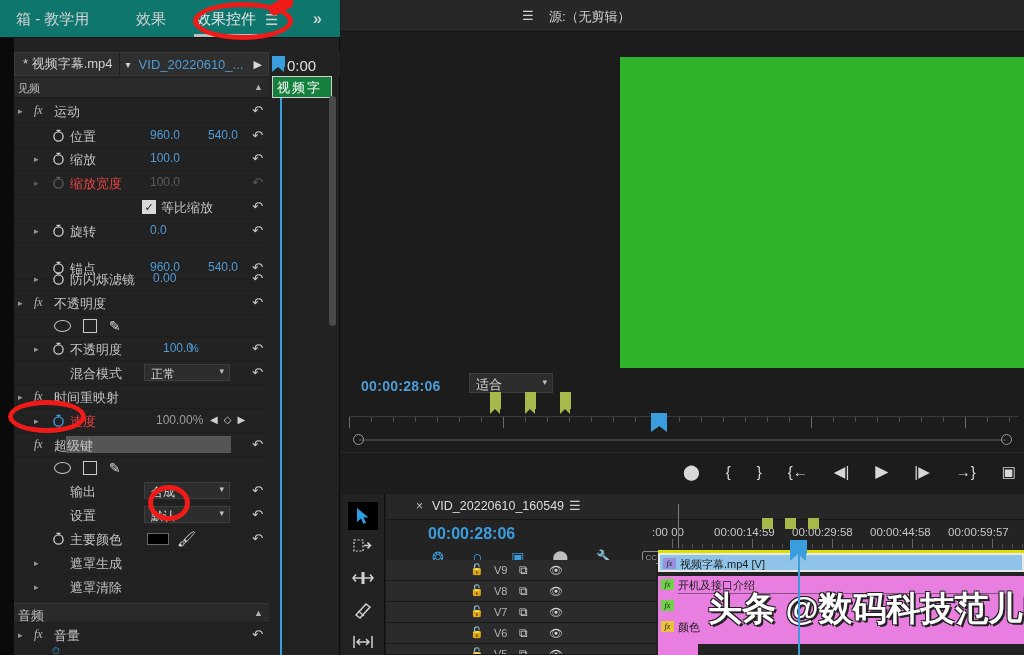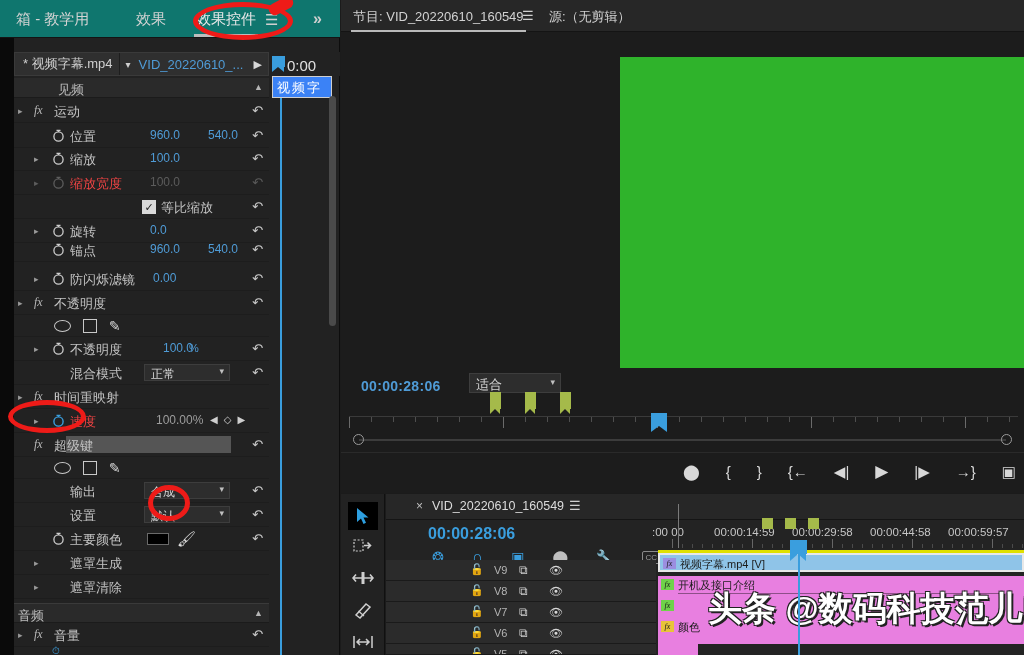--- a/index.html
+++ b/index.html
@@ -30,21 +30,21 @@
   .ec-clipbar{ position:absolute; left:14px; top:52px; width:255px; height:24px;
        background:#2f2f2f; border:1px solid #3a3a3a; display:flex; align-items:center; }
   .ec-clipbar .name{ color:#cfcfcf; font-size:13px; padding-left:8px; white-space:nowrap;}
   .ec-clipbar .vsep{ width:1px; height:22px; background:#1d1d1d; margin:0 6px;}
   .ec-clipbar .seq{ color:#4f9bd6; font-size:13px; white-space:nowrap;}
   .ec-clipbar .caret{ color:#cfcfcf; font-size:10px; }
   .ec-clipbar .playr{ color:#d8d8d8; font-size:11px; margin-left:auto; padding-right:6px;}
 
   .ec-section{ position:absolute; left:14px; width:255px; height:20px;
        background:#2a2a2a; border-bottom:1px solid #1b1b1b; }
-  .ec-section .lbl{ position:absolute; left:4px; top:3px; color:#bdbdbd; font-size:13px;margin-left:40px;}
+  .ec-section .lbl{ position:absolute; left:4px; top:3px; color:#bdbdbd; font-size:11px;}
   .ec-section .arw{ position:absolute; right:6px; top:4px; color:#b5b5b5; font-size:9px;}
 
   .row{ position:absolute; left:14px; width:255px; height:24px;
         border-bottom:1px solid #1d1d1d; }
   .row .disc{ position:absolute; left:4px; top:7px; color:#9a9a9a; font-size:9px; }
   .row .fx{ position:absolute; left:20px; top:4px; color:#b9b9b9; font-size:12px;
         font-style:italic; font-family:"Liberation Serif",serif; }
   .row .stop{ position:absolute; left:36px; top:4px; width:13px; height:14px; }
   .row .stop svg{ display:block; }
   .row .lab{ position:absolute; top:4px; color:#c3c3c3; font-size:13px; white-space:nowrap;}
@@ -85,21 +85,21 @@
   #pm{ position:absolute; left:341px; top:0; right:0; height:493px; background:#1c1c1c; }
   .pm-tabs{ position:absolute; left:0; top:0; right:0; height:32px; background:#272727;
        border-bottom:1px solid #141414;}
   .pm-tab{ position:absolute; top:8px; font-size:13px; color:#d2d2d2; white-space:nowrap;}
   .pm-tab.active::after{ content:""; position:absolute; left:-2px; right:-2px; bottom:-6px;
        height:2px; background:#b9b9b9;}
   #green{ position:absolute; left:279px; top:57px; width:745px; height:311px;
        background:#2fb32b; }
   .pm-tc{ position:absolute; left:20px; top:378px; color:#4f9bd6; font-size:14px;
        font-weight:bold; letter-spacing:.3px; }
-  #fitdd{ position:absolute; left:128px; top:373px; width:92px; height:20px;}
+  #fitdd{ position:absolute; left:128px; top:373px; width:84px; height:20px;}
   .pm-markers{ position:absolute; top:392px; display:flex; gap:24px;}
   .mk{ width:11px; height:17px; background:#a5ba4a; position:relative;}
   .mk::after{ content:""; position:absolute; left:0; bottom:-5px;
        border-left:5.5px solid #a5ba4a; border-right:5.5px solid #a5ba4a;
        border-bottom:5px solid transparent;}
   .pm-ruler{ position:absolute; left:8px; right:6px; top:416px; height:12px;
        border-top:1px solid #3a3a3a;}
   .tick{ position:absolute; top:0; width:1px; height:5px; background:#4e4e4e;}
   .tick.big{ height:11px; background:#6a6a6a;}
   .phead{ position:absolute; top:413px; width:16px; height:13px; background:#3a9ede;}
@@ -189,21 +189,21 @@
       <span class="caret">▾</span>
       <span class="seq" style="margin-left:8px">VID_20220610_...</span>
       <span class="playr">▶</span>
     </div>
 
     <div style="position:absolute; left:270px; top:52px; width:70px; height:24px; background:#222;">
       <div style="position:absolute;left:2px;top:4px;width:13px;height:11px;background:#3a9ede;"></div>
       <div style="position:absolute;left:2px;top:15px;border-left:6.5px solid #3a9ede;border-right:6.5px solid #3a9ede;border-bottom:5px solid transparent;"></div>
       <span style="position:absolute;left:17px;top:5px;color:#e0e0e0;font-size:15px">0:00</span>
     </div>
-    <div style="position:absolute; left:272px; top:76px; width:60px; height:22px; background:#3b82f6; border:1px solid #cfcfcf;">
+    <div style="position:absolute; left:272px; top:76px; width:60px; height:22px; background:#15803d; border:1px solid #cfcfcf;">
       <span style="position:absolute;left:4px;top:2px;color:#fff;font-size:13px;letter-spacing:2px">视频字</span>
     </div>
     <div style="position:absolute;left:280px;top:98px;width:2px;height:557px;background:#3a9ede;"></div>
 
     <div class="ec-section" style="top:78px">
       <span class="lbl">见频</span>
       <span class="arw">▲</span>
     </div>
 
     <div class="row" style="top:99px">
@@ -264,21 +264,21 @@
         <svg width="13" height="14" viewBox="0 0 13 14">
             <circle cx="6.5" cy="8.5" r="4.6" fill="none" stroke="#cdcdcd" stroke-width="1.3"></circle>
             <path d="M4.5 2.4h4M6.5 2.6v1.4" stroke="#cdcdcd" stroke-width="1.3" fill="none"></path>
           </svg>
       </span>
       <span class="lab" style="left:56px">旋转</span>
       <span class="val" style="left:120px">0.0</span>
       <span class="reset">↶</span>
     </div>
 
-    <div class="row" style="top:238px">
+    <div class="row" style="top:256px">
       <span class="stop" style="left:38px">
         <svg width="13" height="14" viewBox="0 0 13 14">
             <circle cx="6.5" cy="8.5" r="4.6" fill="none" stroke="#cdcdcd" stroke-width="1.3"></circle>
             <path d="M4.5 2.4h4M6.5 2.6v1.4" stroke="#cdcdcd" stroke-width="1.3" fill="none"></path>
           </svg>
       </span>
       <span class="lab" style="left:56px">锚点</span>
       <span class="val" style="left:120px">960.0</span>
       <span class="val" style="left:178px">540.0</span>
       <span class="reset">↶</span>
@@ -432,21 +432,20 @@
     <span class="fx">fx</span>
     <span class="lab" style="left:40px">音量</span>
     <span class="reset">↶</span>
   </div>
   <div style="position:absolute;left:14px;top:647px;width:255px;height:8px;background:#222;z-index:5">
     <span style="position:absolute;left:38px;top:-2px;color:#3a9ede;font-size:10px">⏱</span>
   </div>
 
   <div id="pm">
     <div class="pm-tabs">
-      <div class="pm-tab active" style="left:12px">节目: VID_20220610_160549</div>
       <div class="hamb" style="left:181px; top:8px; font-size:13px">☰</div>
       <div class="pm-tab" style="left:208px">源:（无剪辑）</div>
     </div>
 
     <div id="green">
       
     </div>
 
     <div class="pm-tc">00:00:28:06</div>
     <div class="dd" id="fitdd">

